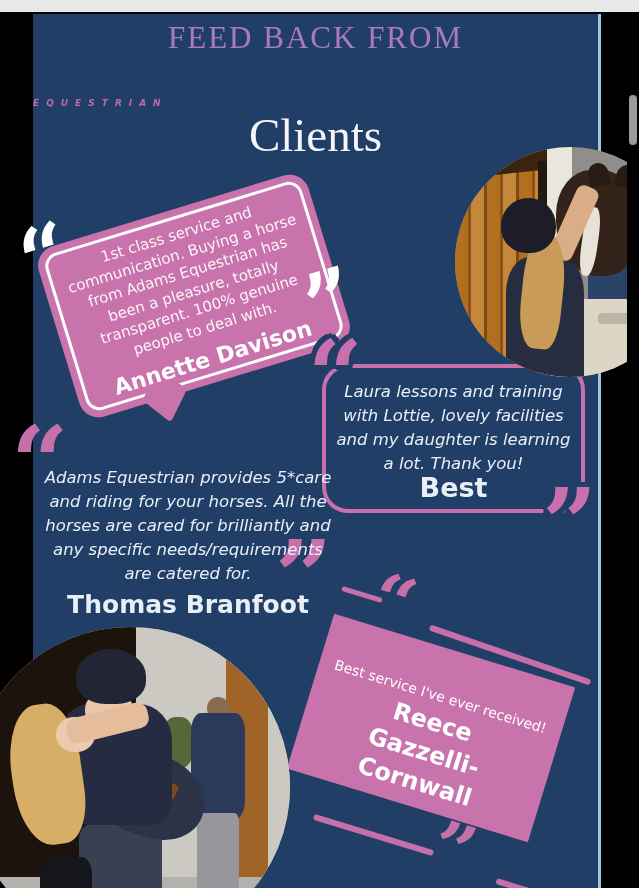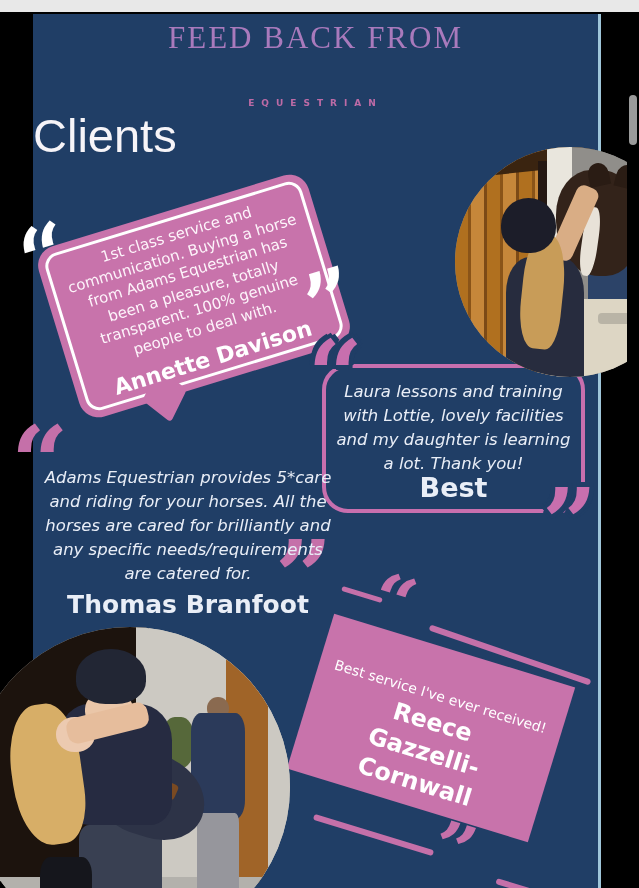--- a/index.html
+++ b/index.html
@@ -13,24 +13,24 @@
   .poster{position:absolute;left:33px;top:2px;width:565px;height:886px;background:#203e66;
           border-right:3px solid #9fc6da;z-index:2;}
   
   .hd-title{position:absolute;left:0;top:6px;width:100%;text-align:center;color:#a97abc;
             font-family:"Liberation Serif",serif;font-size:31px;letter-spacing:2px;font-weight:400;}
   .logo{position:absolute;left:0;top:44px;width:100%;text-align:center;color:#f2f2f5;
         font-family:"Liberation Serif",serif;font-size:27px;letter-spacing:9px;}
   .logo .big-a{display:inline-block;position:relative;font-size:36px;vertical-align:-4px;letter-spacing:0;}
   .logo .horse{position:absolute;left:7px;top:10px;font-size:13px;color:#c570a9;letter-spacing:0;
                font-family:"DejaVu Sans",sans-serif;}
-  .logo-sub{position:absolute;left:0;top:84px;width:100%;text-align:center;color:#bd6ba6;
-            font-size:9px;letter-spacing:7px;font-weight:bold;}
-  .hd-clients{position:absolute;left:0;top:94px;width:100%;text-align:left;color:#f6f4f8;
-              font-family:Liberation Sans, sans-serif;font-size:47px;font-weight:400;}
+  .logo-sub{position:absolute;left:0;top:84px;width:100%;text-align:left;color:#bd6ba6;
+            font-size:9px;letter-spacing:7px;font-weight:bold;font-style:italic;}
+  .hd-clients{position:absolute;left:0;top:94px;width:100%;text-align:center;color:#f6f4f8;
+              font-family:Liberation Serif, serif;font-size:47px;font-weight:400;}
   
   .qg{position:absolute;font-family:"DejaVu Serif",serif;font-weight:bold;line-height:1;pointer-events:none;}
   .halo{text-shadow:0 5px 0 #203e66,0 -5px 0 #203e66,5px 0 0 #203e66,-5px 0 0 #203e66,
         4px 4px 0 #203e66,-4px 4px 0 #203e66,4px -4px 0 #203e66,-4px -4px 0 #203e66;}
   
   .bubble{position:absolute;left:20px;top:193px;width:282px;height:178px;background:#c873ab;
           border-radius:20px;transform:rotate(-17deg);z-index:3;}
   .bubble-inner{position:absolute;left:7px;top:7px;right:7px;bottom:7px;border:3px solid #fff;border-radius:14px;}
   .bubble-tail{position:absolute;left:66px;bottom:-15px;width:36px;height:36px;background:#c873ab;
                transform:rotate(55deg) skew(12deg);border-radius:4px;}

